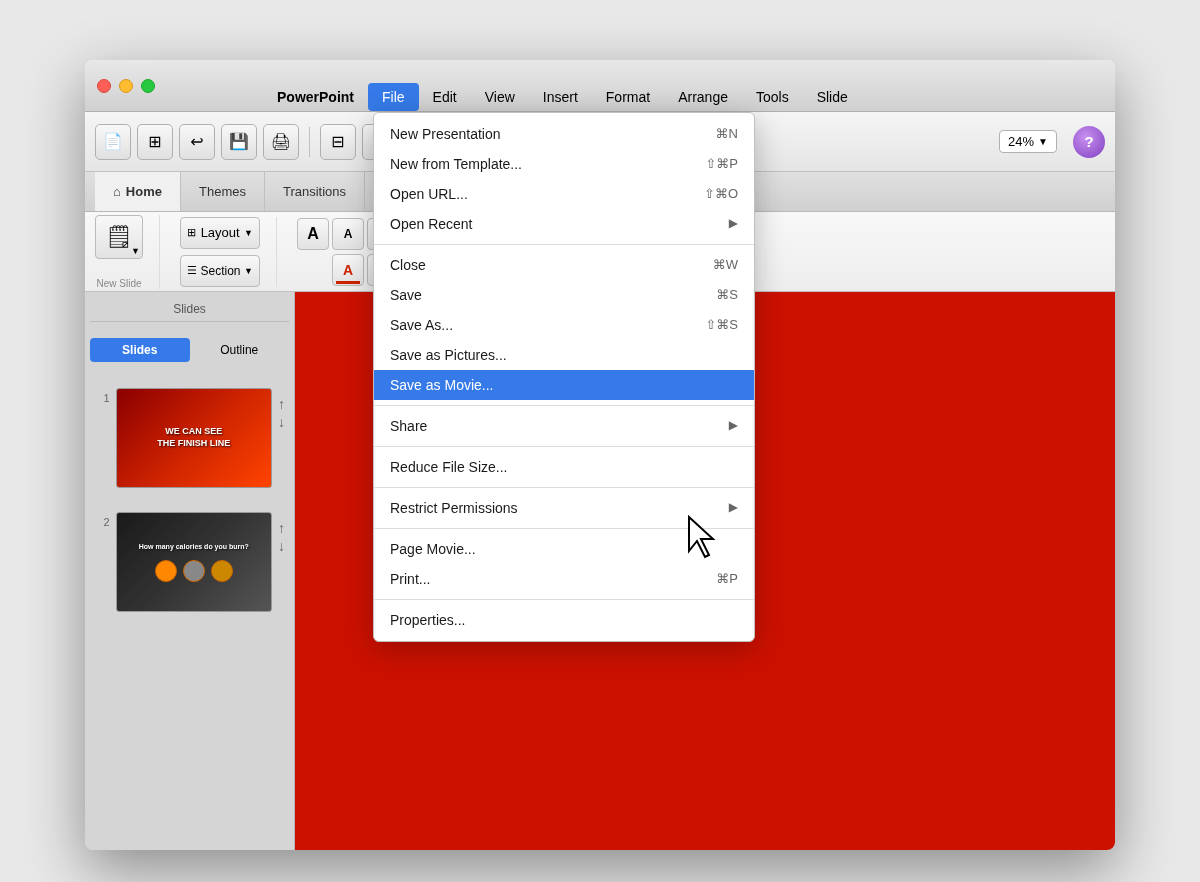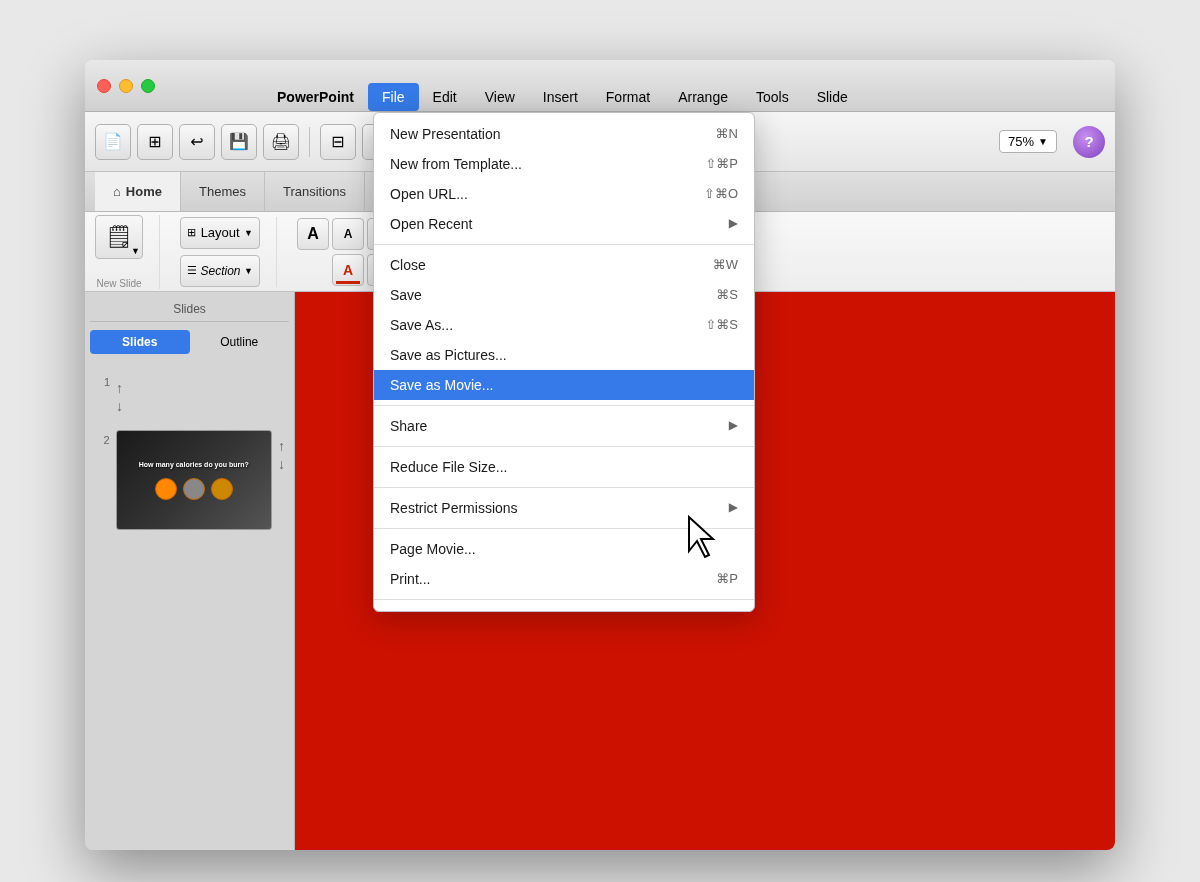--- a/index.html
+++ b/index.html
@@ -213,21 +213,21 @@
     }
 
     
     .sidebar {
       width: 210px;
       background: #d5d5d5;
       border-right: 1px solid #b5b5b5;
       padding: 10px 5px;
       display: flex;
       flex-direction: column;
-      gap: 8px;
+      gap: 16px;
     }
 
     .sidebar-tabs {
       display: flex;
       gap: 0;
       margin-bottom: 6px;
     }
     .sidebar-tab {
       flex: 1;
       text-align: center;
@@ -417,21 +417,21 @@
     <div class="toolbar-btn">📄</div>
     <div class="toolbar-btn">⊞</div>
     <div class="toolbar-btn">↩</div>
     <div class="toolbar-btn">💾</div>
     <div class="toolbar-btn">🖨</div>
     <div class="toolbar-separator"></div>
     <div class="toolbar-btn">⊟</div>
     <div class="toolbar-btn">⊠</div>
     <div style="margin-left:auto; display:flex; align-items:center; gap:8px;">
       <div class="zoom-box">
-        <span>75%</span>
+        <span>24%</span>
         <span class="zoom-arrow">▼</span>
       </div>
       <div class="help-btn">?</div>
     </div>
   </div>
 
   <div class="tab-bar">
     <div class="tab active">
       <span class="home-icon">⌂</span>
       <span>Home</span>
@@ -463,21 +463,21 @@
       <div style="display:flex;align-items:center;gap:4px;">
         <div class="ribbon-btn" style="width:80px;font-size:11px;justify-content:space-between;padding:0 6px;">
           <span>⊞</span>
           <span style="font-size:13px;">Layout</span>
           <span style="font-size:9px;">▼</span>
         </div>
       </div>
       <div style="display:flex;align-items:center;gap:4px;">
         <div class="ribbon-btn" style="width:80px;font-size:11px;justify-content:space-between;padding:0 6px;">
           <span>☰</span>
-          <span style="font-size:12px;font-style:italic;">Section</span>
+          <span style="font-size:12px;">Section</span>
           <span style="font-size:9px;">▼</span>
         </div>
       </div>
     </div>
     <div style="display:flex;flex-direction:column;gap:4px;align-items:center;padding-right:16px;border-right:1px solid #ddd;">
       <div style="display:flex;gap:3px;">
         <div class="ribbon-btn" style="font-size:16px;font-weight:bold;">A</div>
         <div class="ribbon-btn" style="font-size:12px;font-weight:bold;">A</div>
         <div class="ribbon-btn" style="font-size:12px;">Aa</div>
         <div class="ribbon-btn" style="font-size:11px;">A</div>
@@ -509,20 +509,26 @@
 
     <div class="sidebar">
       <div style="text-align:center;font-size:12px;color:#555;border-bottom:1px solid #bbb;padding-bottom:5px;">Slides</div>
       <div class="sidebar-tabs">
         <div class="sidebar-tab active">Slides</div>
         <div class="sidebar-tab">Outline</div>
       </div>
 
       <div class="slide-thumb">
         <span class="slide-num">1</span>
+        <div class="slide-img slide-img-1">
+          <div class="slide-text-overlay">
+            <div>WE CAN SEE</div>
+            <div>THE FINISH LINE</div>
+          </div>
+        </div>
         <div class="side-arrows">
           <span class="side-arrow">↑</span>
           <span class="side-arrow">↓</span>
         </div>
       </div>
 
       <div class="slide-thumb">
         <span class="slide-num">2</span>
         <div class="slide-img slide-img-2">
           <div class="slide-text-overlay" style="font-size:7px;margin-bottom:4px;">How many calories do you burn?</div>
@@ -612,20 +618,23 @@
       <div class="dropdown-item">
         <span>Page Movie...</span>
       </div>
       <div class="dropdown-item">
         <span>Print...</span>
         <span class="shortcut">⌘P</span>
       </div>
 
       <div class="menu-divider"></div>
 
+      <div class="dropdown-item">
+        <span>Properties...</span>
+      </div>
 
     </div>
 
     <div class="cursor-arrow">
       <svg class="cursor-svg" viewBox="0 0 36 44" fill="none" xmlns="http://www.w3.org/2000/svg">
         <path d="M4 2 L4 36 L12 26 L20 42 L24 40 L16 24 L28 24 Z" fill="white" stroke="black" stroke-width="2"></path>
       </svg>
     </div>
   </div>
 

